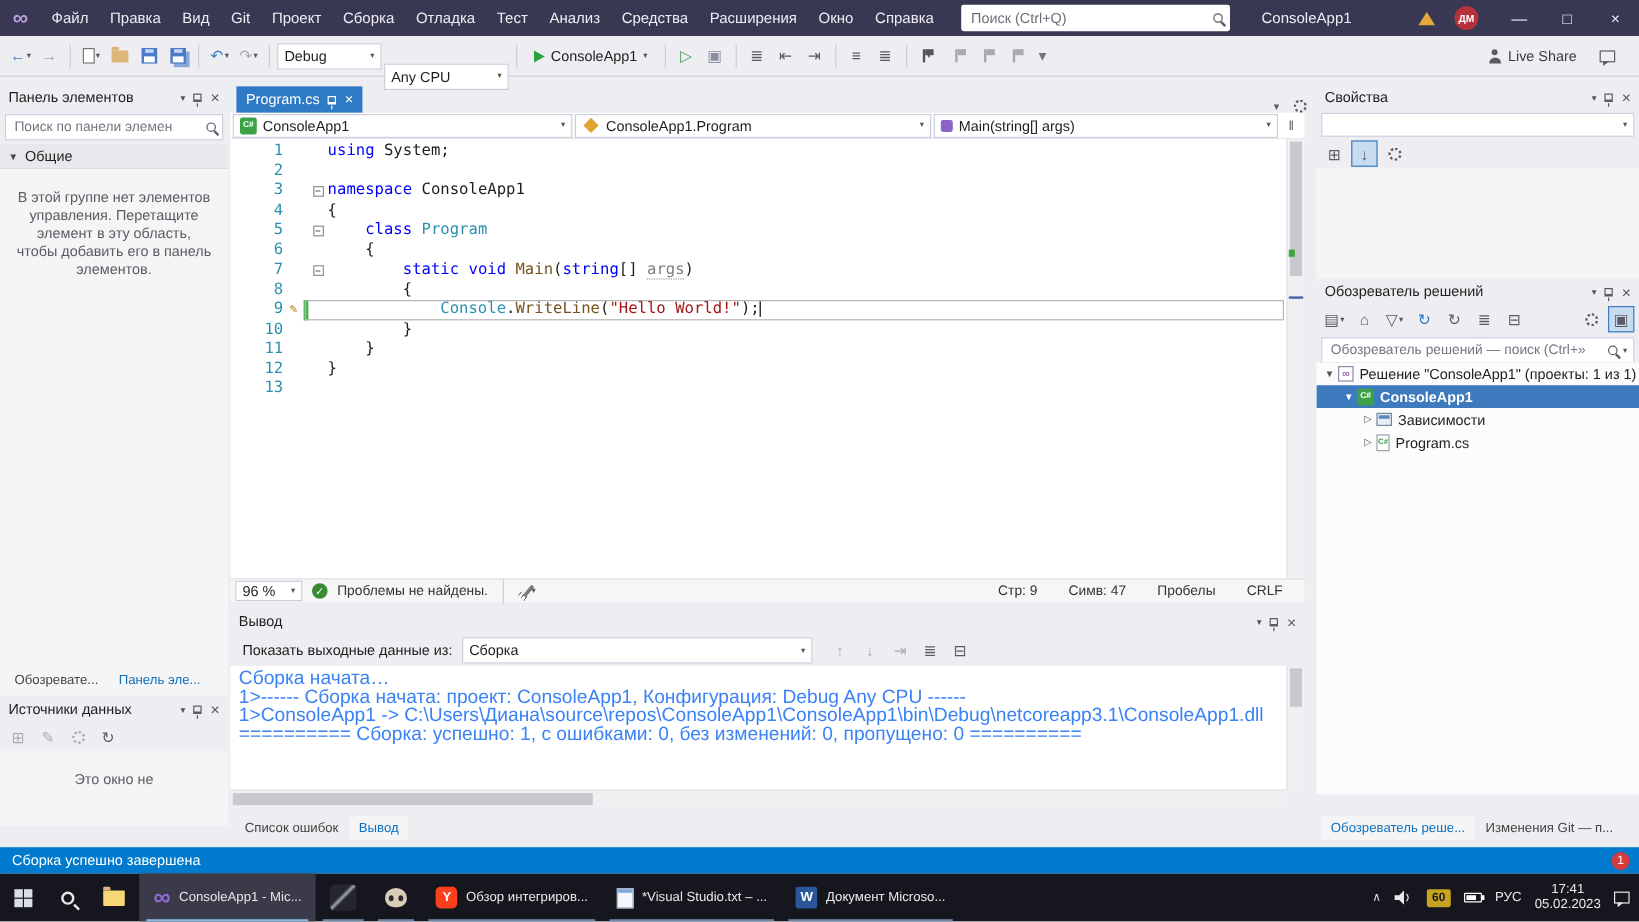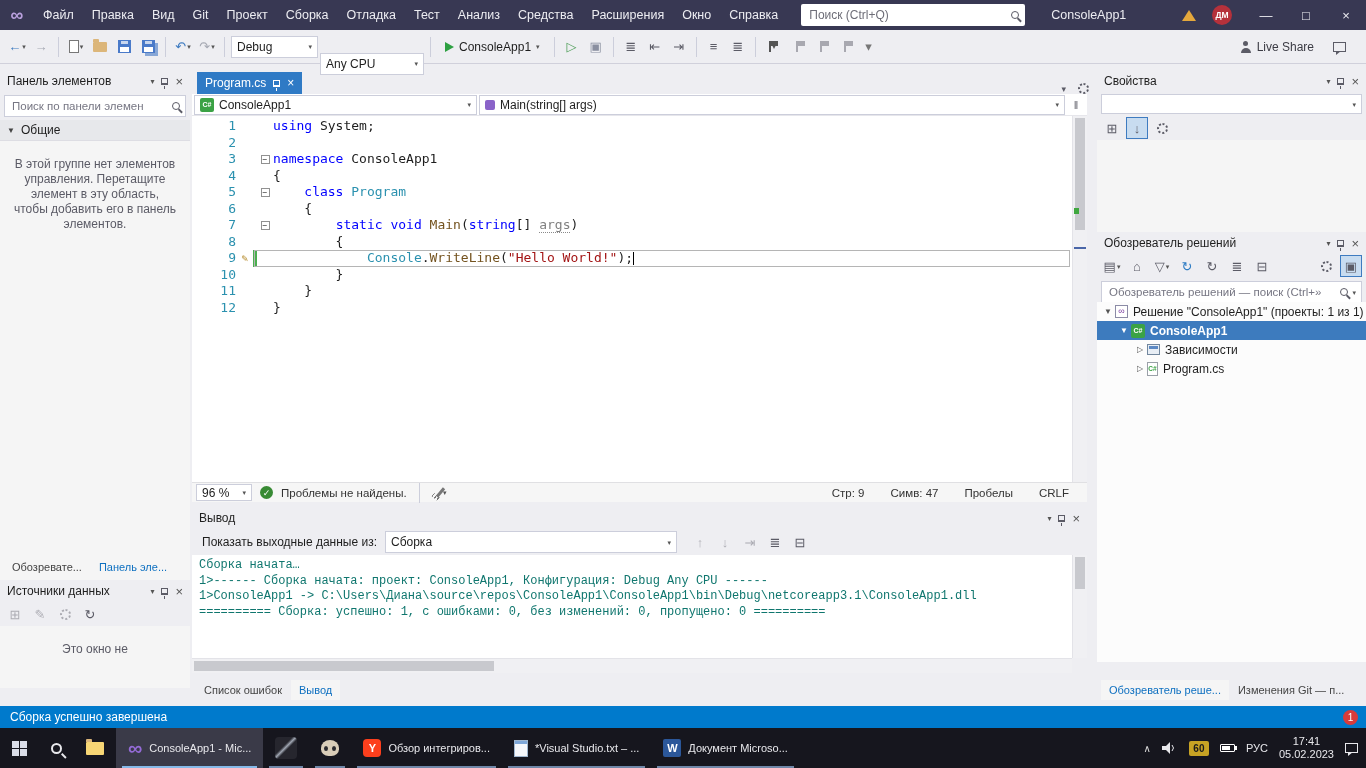--- a/index.html
+++ b/index.html
@@ -119,21 +119,21 @@
 
   #ed-status{left:192px;top:482px;width:895px;height:20px;background:#F6F6F6;border-top:1px solid #E0E0E3;display:flex;align-items:center;gap:8px;padding:0 4px;box-sizing:border-box;font-size:11.5px;color:#333}
   .zoom-combo{width:56px;height:17px}
   .edst-right{margin-left:auto;display:flex;gap:26px;padding-right:14px}
 
   
   #output{left:192px;top:507px;width:895px;height:166px;background:#EEEEF2;position:absolute}
   #output-controls{display:flex;align-items:center;gap:8px;height:26px;padding:0 10px;font-size:12px}
   .out-combo{width:292px;height:22px}
   #output-body{position:absolute;left:0;top:48px;right:15px;bottom:15px;background:#fff;overflow:hidden;padding:3px 0 0 7px}
-  .outline{font-family:Liberation Mono, monospace;font-size:12px;line-height:15.5px;white-space:pre;color:#0f766e}
+  .outline{font-family:Liberation Sans, sans-serif;font-size:16px;line-height:15.5px;white-space:pre;color:#3b82f6}
   #out-vscroll{position:absolute;right:0;top:48px;bottom:15px;width:15px;background:#F0F0F3;border-left:1px solid #E3E3E8;box-sizing:border-box}
   #out-vthumb{position:absolute;left:2px;top:2px;width:10px;height:32px;background:#C8C9CE}
   #out-hscroll{position:absolute;left:0;right:15px;bottom:0;height:15px;background:#F0F0F3;border-top:1px solid #E3E3E8;box-sizing:border-box}
   #out-hthumb{position:absolute;left:2px;top:2px;width:300px;height:10px;background:#C8C9CE}
   #bottom-tabs{left:192px;top:676px;width:905px;height:24px}
 
   
   #properties{left:1097px;top:70px;width:269px;height:174px}
   #props-combo{margin:2px 4px;height:20px}
   #props-body{background:#F5F5F5;height:100px}
@@ -380,20 +380,25 @@
     <span class="ic-gear"></span>
   </div>
 </div>
 
 <div id="navbar" class="abs">
   <div class="navcombo" style="width:283px">
     <span class="ni-cs">C#</span>
     <span>ConsoleApp1</span>
     <span class="mini-caret" style="margin-left:auto">▾</span>
   </div>
+  <div class="navcombo" style="width:297px">
+    <span class="ni-class"></span>
+    <span>ConsoleApp1.Program</span>
+    <span class="mini-caret" style="margin-left:auto">▾</span>
+  </div>
   <div class="navcombo" style="flex:1">
     <span class="ni-method"></span>
     <span>Main(string[] args)</span>
     <span class="mini-caret" style="margin-left:auto">▾</span>
   </div>
   <div class="split-btn">‖</div>
 </div>
 
 <div id="code" class="abs">
     <div id="code-lines">
@@ -402,20 +407,21 @@
       <div class="codeline"><span class="ln">3</span><span class="glyph"></span><span class="chg"></span><span class="fold"><span class="foldbox">−</span></span><span class="ctext"><span style="color: rgb(0, 0, 255);">namespace</span><span style="color: rgb(30, 30, 30);"> ConsoleApp1</span></span></div>
       <div class="codeline"><span class="ln">4</span><span class="glyph"></span><span class="chg"></span><span class="fold"></span><span class="ctext"><span style="color: rgb(30, 30, 30);">{</span></span></div>
       <div class="codeline"><span class="ln">5</span><span class="glyph"></span><span class="chg"></span><span class="fold"><span class="foldbox">−</span></span><span class="ctext"><span style="color: rgb(30, 30, 30);">    </span><span style="color: rgb(0, 0, 255);">class</span><span style="color: rgb(30, 30, 30);"> </span><span style="color: rgb(43, 145, 175);">Program</span></span></div>
       <div class="codeline"><span class="ln">6</span><span class="glyph"></span><span class="chg"></span><span class="fold"></span><span class="ctext"><span style="color: rgb(30, 30, 30);">    {</span></span></div>
       <div class="codeline"><span class="ln">7</span><span class="glyph"></span><span class="chg"></span><span class="fold"><span class="foldbox">−</span></span><span class="ctext"><span style="color: rgb(30, 30, 30);">        </span><span style="color: rgb(0, 0, 255);">static</span><span style="color: rgb(30, 30, 30);"> </span><span style="color: rgb(0, 0, 255);">void</span><span style="color: rgb(30, 30, 30);"> </span><span style="color: rgb(116, 83, 31);">Main</span><span style="color: rgb(30, 30, 30);">(</span><span style="color: rgb(0, 0, 255);">string</span><span style="color: rgb(30, 30, 30);">[] </span><span style="color: rgb(128, 128, 128); border-bottom: 1px dotted rgb(138, 138, 138);">args</span><span style="color: rgb(30, 30, 30);">)</span></span></div>
       <div class="codeline"><span class="ln">8</span><span class="glyph"></span><span class="chg"></span><span class="fold"></span><span class="ctext"><span style="color: rgb(30, 30, 30);">        {</span></span></div>
       <div class="codeline current"><span class="ln">9</span><span class="glyph"><span class="pencil-icon">✎</span></span><span class="chg changed"></span><span class="fold"></span><span class="ctext"><span style="color: rgb(30, 30, 30);">            </span><span style="color: rgb(43, 145, 175);">Console</span><span style="color: rgb(30, 30, 30);">.</span><span style="color: rgb(116, 83, 31);">WriteLine</span><span style="color: rgb(30, 30, 30);">(</span><span style="color: rgb(163, 21, 21);">"Hello World!"</span><span style="color: rgb(30, 30, 30);">);</span><span class="caret-bar"></span></span><div class="cur-overlay"></div></div>
       <div class="codeline"><span class="ln">10</span><span class="glyph"></span><span class="chg"></span><span class="fold"></span><span class="ctext"><span style="color: rgb(30, 30, 30);">        }</span></span></div>
       <div class="codeline"><span class="ln">11</span><span class="glyph"></span><span class="chg"></span><span class="fold"></span><span class="ctext"><span style="color: rgb(30, 30, 30);">    }</span></span></div>
       <div class="codeline"><span class="ln">12</span><span class="glyph"></span><span class="chg"></span><span class="fold"></span><span class="ctext"><span style="color: rgb(30, 30, 30);">}</span></span></div>
+      <div class="codeline"><span class="ln">13</span><span class="glyph"></span><span class="chg"></span><span class="fold"></span><span class="ctext"></span></div>
     </div>
   </div>
 
 <div id="ed-vscroll" class="abs">
   <div id="ed-vthumb"></div>
   <div id="ed-green-mark"></div>
   <div id="ed-caret-mark"></div>
 </div>
 
 <div id="ed-status" class="abs">

